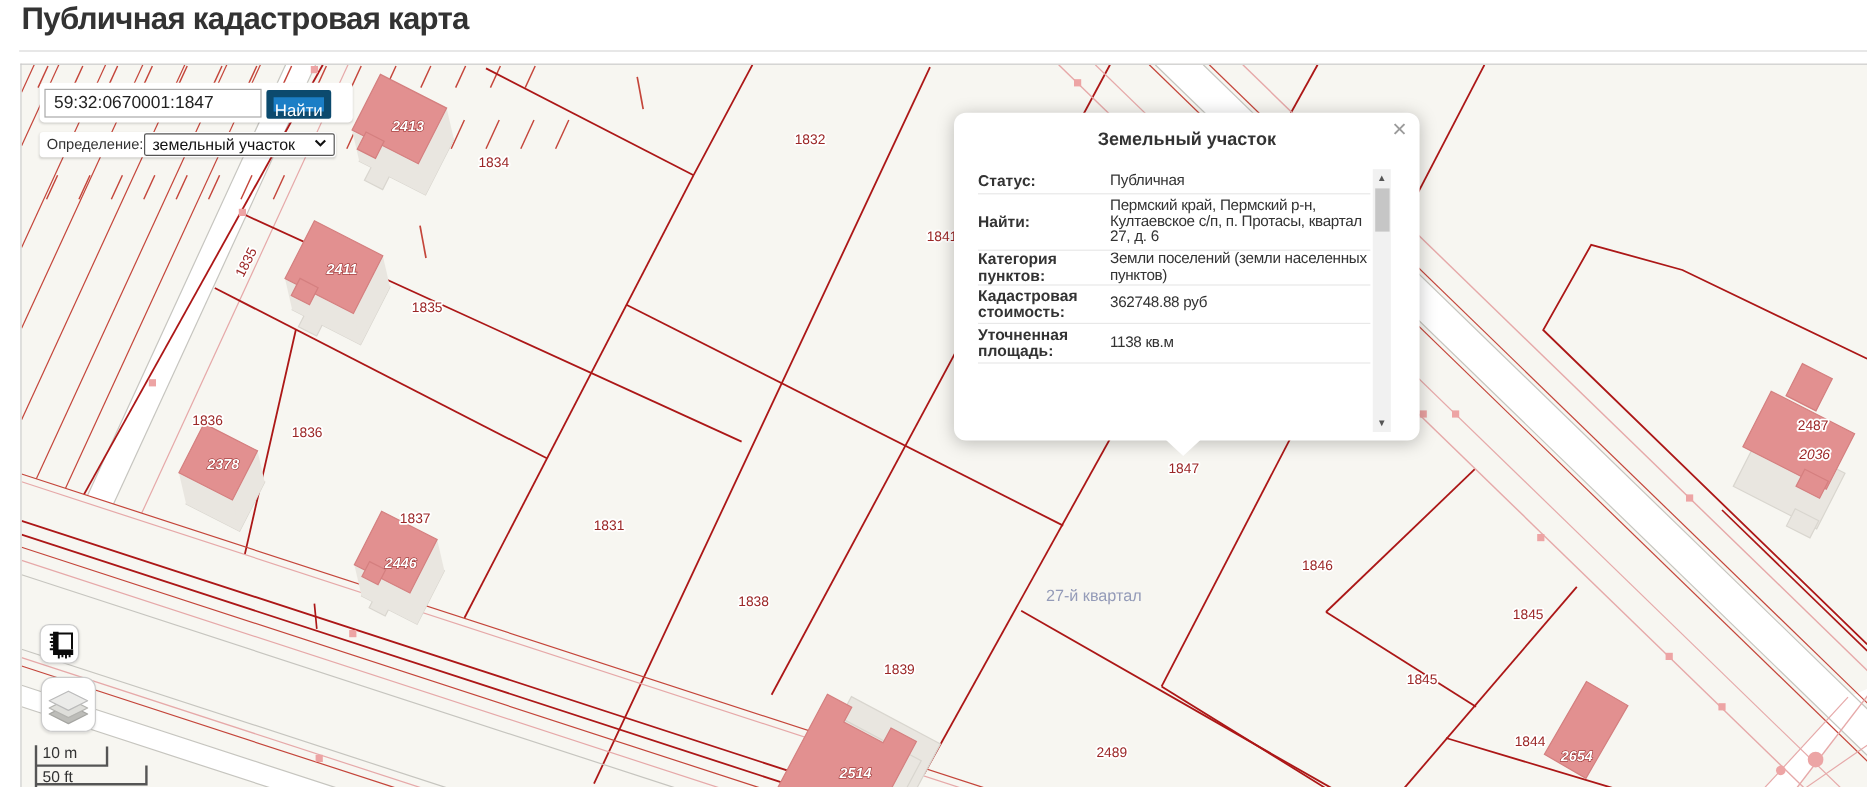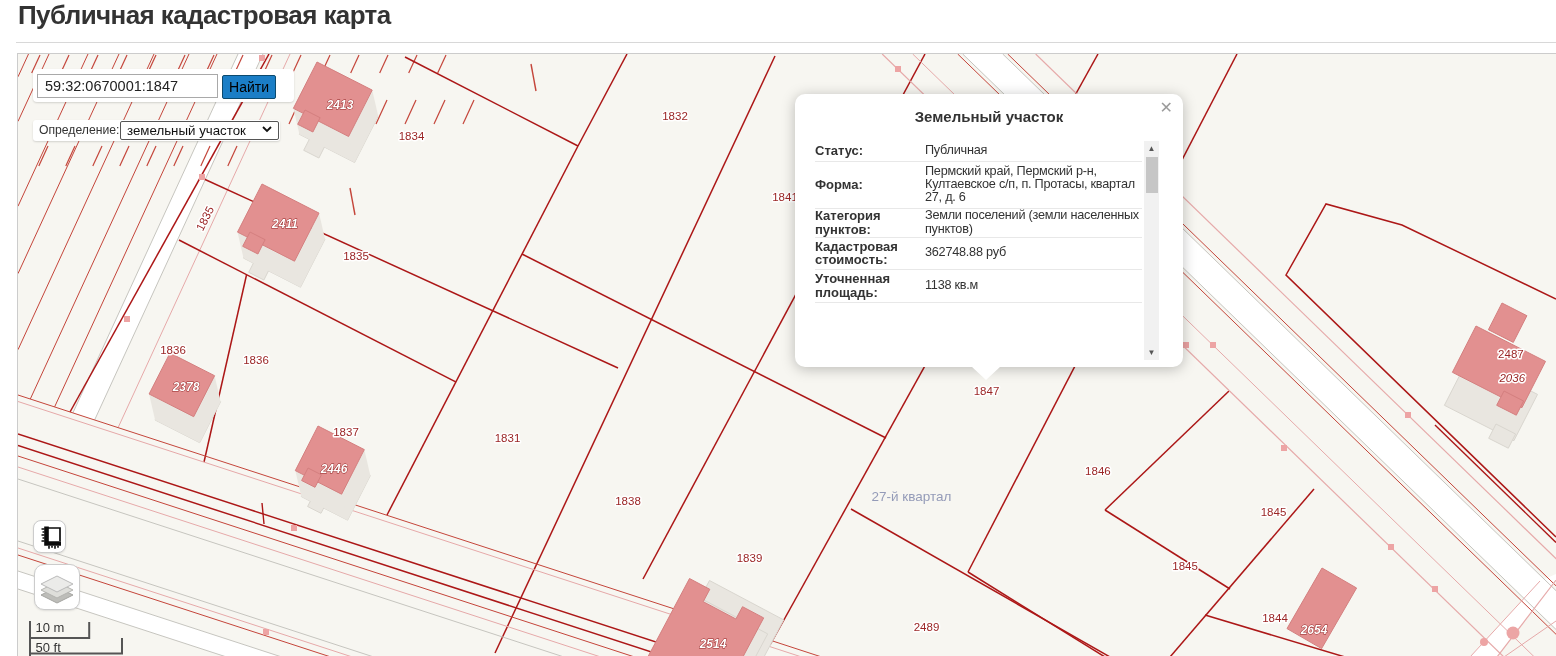--- a/index.html
+++ b/index.html
@@ -3,22 +3,22 @@
 <title>Публичная кадастровая карта</title>
 <style>
 *{margin:0;padding:0;box-sizing:border-box}
 body{font-family:"Liberation Sans",sans-serif;background:#fff;width:1556px;height:656px;overflow:hidden;position:relative}
 h1{position:absolute;left:18px;top:0px;font-size:26px;font-weight:bold;color:#333;letter-spacing:-0.6px}
 .hr{position:absolute;left:16px;top:42px;width:1540px;height:1px;background:#d8d8d8}
 #map{position:absolute;left:17px;top:53px;width:1539px;height:603px;border:1px solid #ccc;border-right:none;border-bottom:none;background:#f7f6f1;overflow:hidden}
 #map svg.base{position:absolute;left:0;top:0}
 .sbox{position:absolute;left:15px;top:15px;width:261px;height:33px;background:#fff;border-radius:4px;box-shadow:0 1px 2px rgba(0,0,0,.15)}
 .sbox input{position:absolute;left:4px;top:4.5px;width:181px;height:24px;border:1px solid #a9a9a9;font:14.5px "Liberation Sans",sans-serif;color:#222;padding:0 0 0 7px;background:#fff}
-.sbox .btn{position:absolute;left:189px;top:5.5px;width:54px;height:24px;background:#1b7ec6;border:1px solid #0c4a6e;border-radius:2px;color:#000000;font:14px "Liberation Sans",sans-serif;text-align:center;line-height:22px}
-.dbox{position:absolute;left:15px;top:66px;width:247px;height:21px;background:#fff;border-radius:3px;box-shadow:0 1px 2px rgba(0,0,0,.15)}
+.sbox .btn{position:absolute;left:189px;top:5.5px;width:54px;height:24px;background:#1b7ec6;border:6px solid #0c4a6e;border-radius:2px;color:#ffffff;font:14px "Liberation Sans",sans-serif;text-align:center;line-height:22px}
+.dbox{position:absolute;left:15px;top:56px;width:247px;height:21px;background:#fff;border-radius:3px;box-shadow:0 1px 2px rgba(0,0,0,.15)}
 .dbox .lbl{position:absolute;left:6px;top:3px;font-size:12.2px;color:#333}
 .dbox .sel{position:absolute;left:87px;top:1px;width:159px;height:19px;border:1.5px solid #555;border-radius:2px;background:#fff;font-size:13.3px;color:#111;padding:0.5px 0 0 6px}
 .dbox svg.ar{position:absolute;right:8px;top:6px}
 .ctrl{position:absolute;background:#fff;border:1px solid #ccc;border-radius:8px;box-shadow:0 1px 2px rgba(0,0,0,.1)}
 #c1{left:15px;top:466px;width:33px;height:33px}
 #c2{left:16px;top:510px;width:46px;height:46px;border-radius:10px}
 .scalebar{position:absolute;left:10px;top:560px}
 .popup{position:absolute;left:777px;top:40px;width:388px;height:273px;background:#fff;border-radius:10px;box-shadow:0 2px 14px rgba(0,0,0,.25)}
 .popup .tail{position:absolute;left:176px;bottom:-13px;width:0;height:0;border-left:15px solid transparent;border-right:15px solid transparent;border-top:14px solid #fff}
 .popup h2{text-align:center;font-size:15px;color:#333;margin-top:14px;font-weight:bold}
@@ -240,21 +240,21 @@
 <div class="popup">
 <h2>Земельный участок</h2>
       <div class="x">✕</div>
 <table class="ptable">
 <tbody>
 <tr style="height:20px">
             <td class="k">Статус:</td>
             <td class="v">Публичная</td>
           </tr>
 <tr style="height:47px">
-            <td class="k">Форма:</td>
+            <td class="k">Найти:</td>
             <td class="v">Пермский край, Пермский р-н, Култаевское с/п, п. Протасы, квартал 27, д. 6</td>
           </tr>
 <tr style="height:29px">
             <td class="k">Категория пунктов:</td>
             <td class="v">Земли поселений (земли населенных пунктов)</td>
           </tr>
 <tr style="height:32px">
             <td class="k">Кадастровая стоимость:</td>
             <td class="v">362748.88 руб</td>
           </tr>

